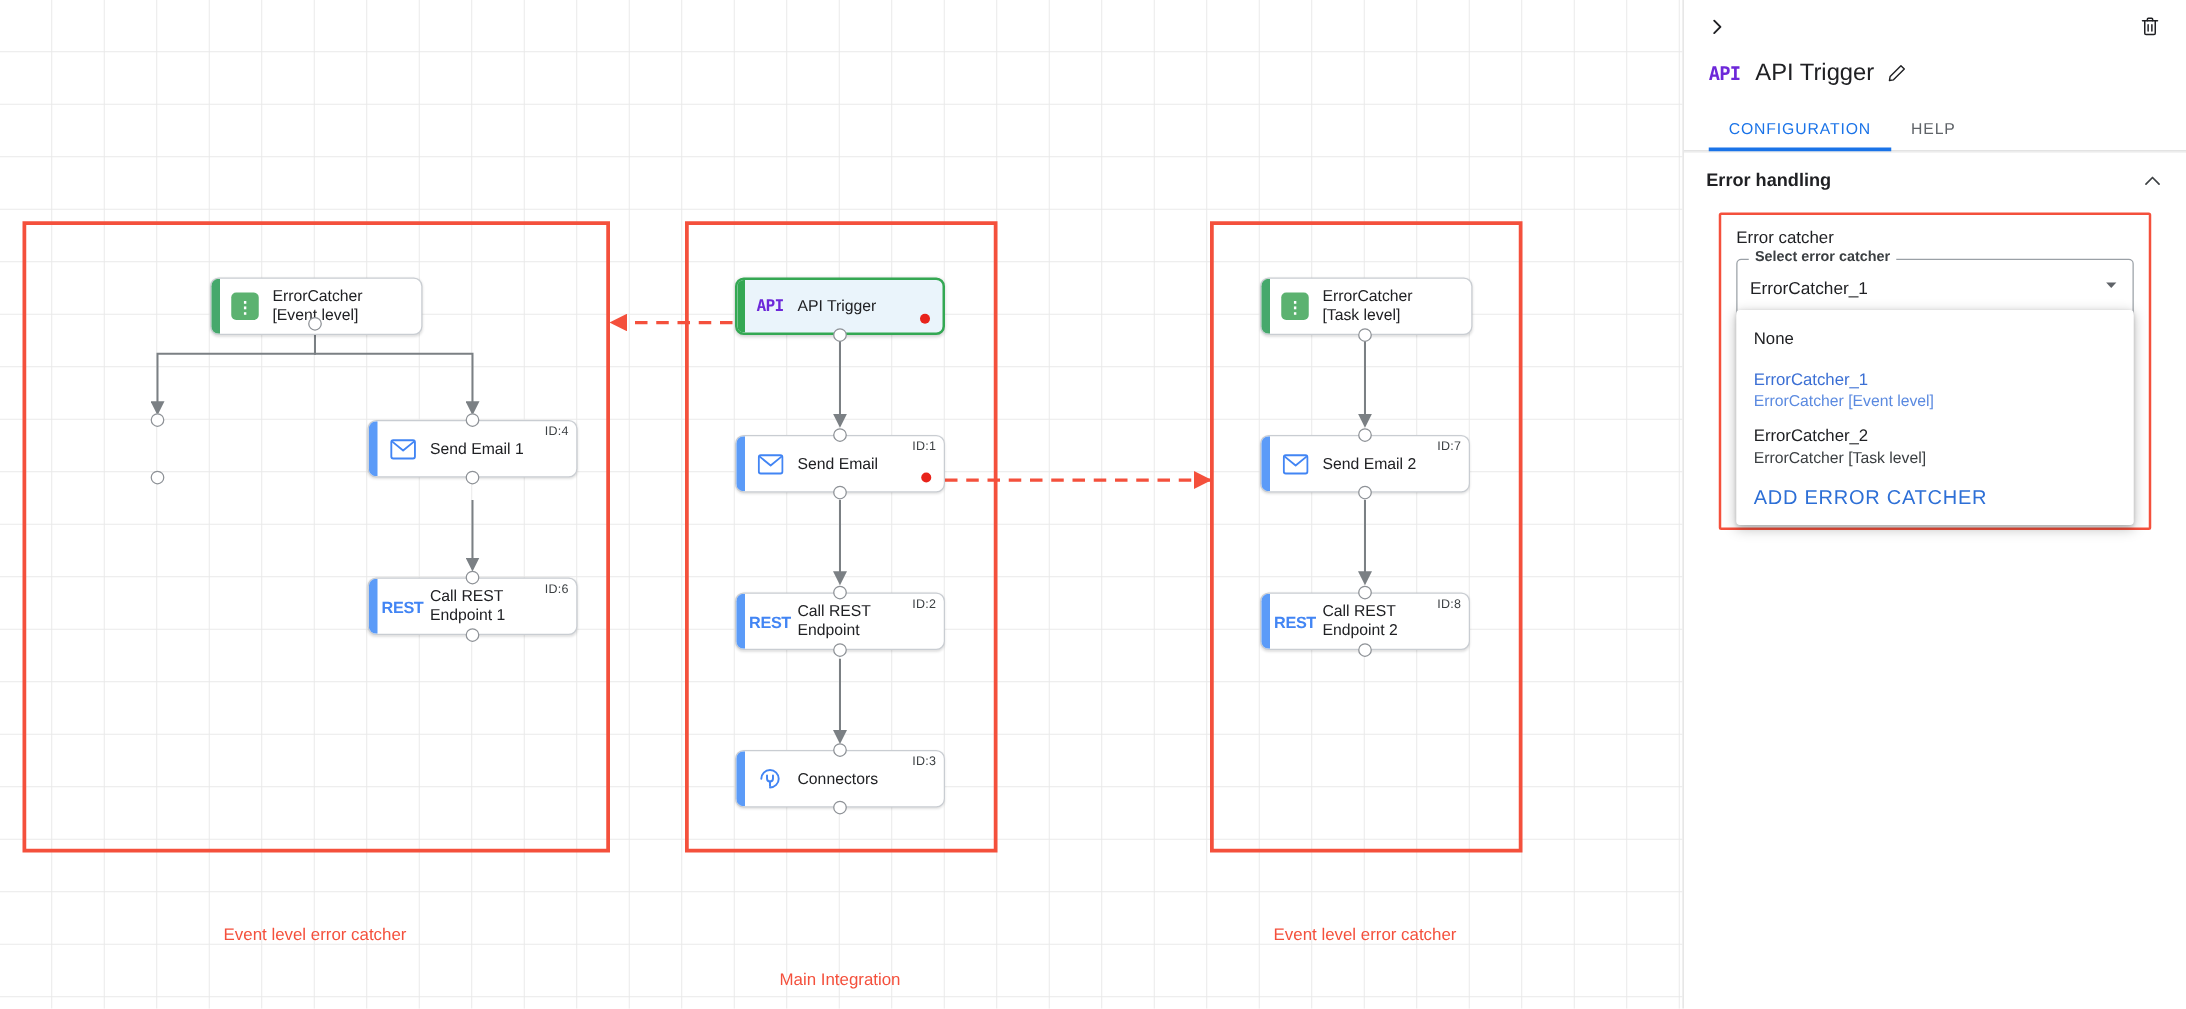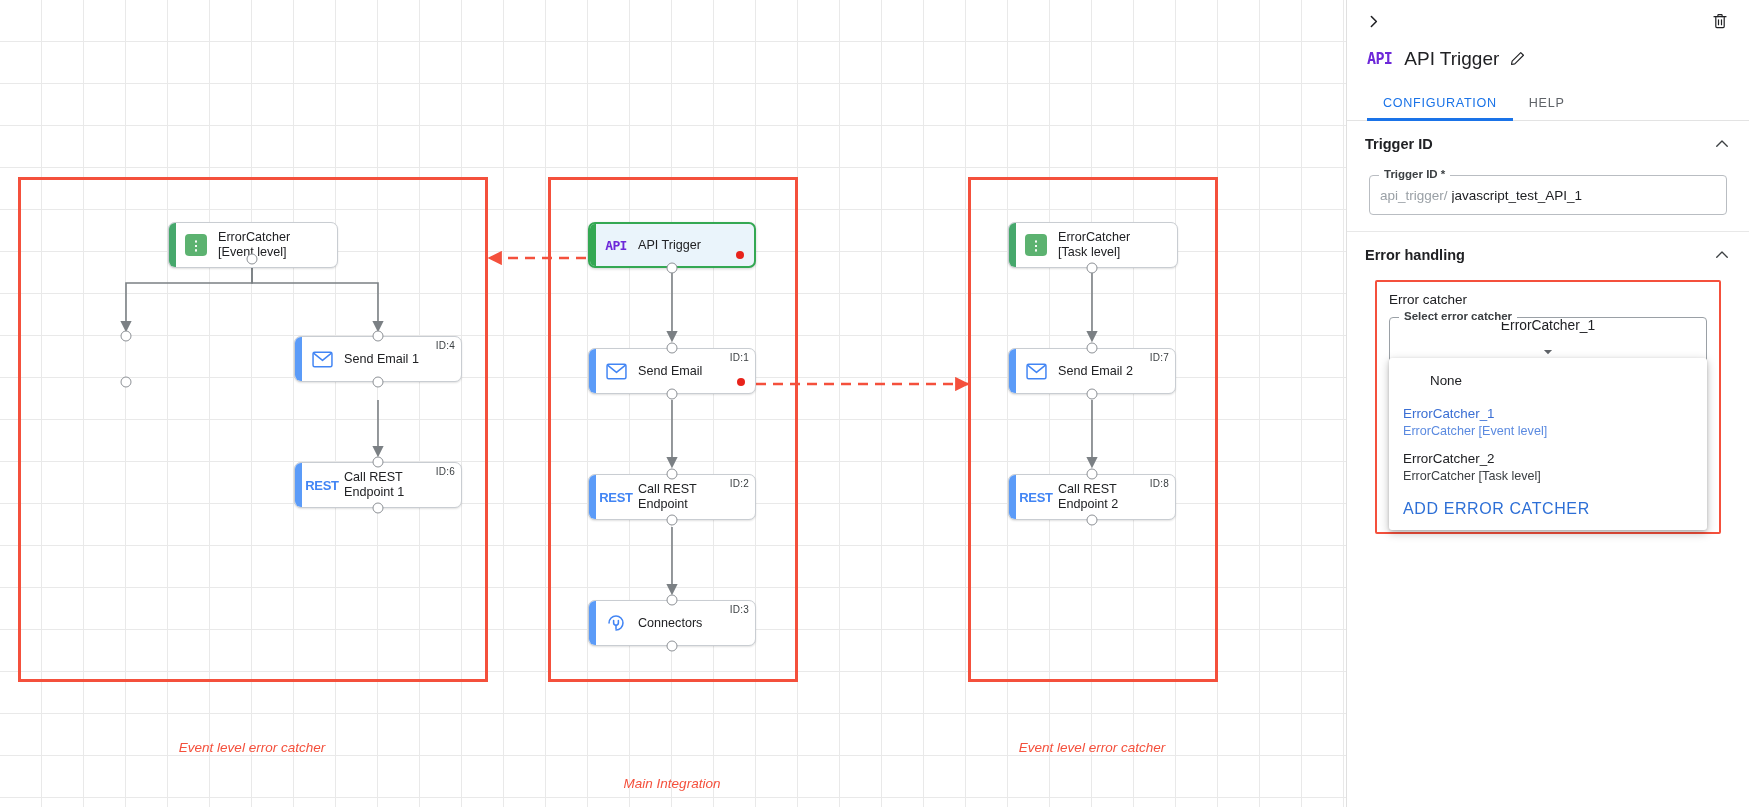--- a/index.html
+++ b/index.html
@@ -32,21 +32,20 @@
     border: 3px solid #f4503c;
     background: transparent;
   }
   .group-label {
     position: absolute;
     color: #f4503c;
     font-size: 13.5px;
     text-align: center;
     white-space: nowrap;
     transform: translateX(-50%);
-    font-style: italic;
   }
 
   
   .node {
     position: absolute;
     height: 46px;
     background: #ffffff;
     border: 1px solid #c9cdd2;
     border-radius: 7px;
     box-shadow: 0 1px 2px rgba(0,0,0,.12);
@@ -256,21 +255,20 @@
   }
   .select-field {
     position: relative;
     border: 1px solid #9aa0a6;
     border-radius: 4px;
     height: 47px;
     display:flex; align-items:center;
     padding: 0 10px;
     background: #fff;
     cursor: pointer;
-    flex-direction: column;
   }
   .select-field .legend {
     position:absolute; top:-8px; left:9px;
     background:#fff; padding:0 5px;
     font-size:11.5px; color:#3c4043; font-weight:bold;
   }
   .select-field .sel-val { font-size: 13.8px; color:#202124; flex:1; }
 
   
   #dropdown {
@@ -286,21 +284,21 @@
   }
   .opt {
     padding: 5px 14px;
     cursor: pointer;
     line-height: 1.35;
   }
   .opt .o1 { font-size: 13.4px; color:#202124; }
   .opt .o2 { font-size: 12.6px; color:#3c4043; }
   .opt.selected .o1 { color:#3b6fd4; }
   .opt.selected .o2 { color:#5b8ae0; }
-  .opt.plain { padding: 6px 14px 10px 14px; margin-left: 27px; }
+  .opt.plain { padding: 6px 14px 10px 14px; }
   .add-link {
     padding: 10px 14px 2px 14px;
     font-size: 16px;
     letter-spacing: .6px;
     color: #2d6fd6;
     cursor: pointer;
   }
 </style>
 </head>
 <body>
@@ -502,35 +500,20 @@
           <path d="M16.6 3.6 l3.8 3.8 L8.2 19.6 l-4.6 .8 .8-4.6 z"></path>
         </svg>
       </span>
     </div>
 
     <div id="tabs">
       <div class="tab active">CONFIGURATION</div>
       <div class="tab">HELP</div>
     </div>
 
-    <div class="section">
-      <div class="section-head">
-        <span class="st">Trigger ID</span>
-        <span class="caret">
-          <svg width="18" height="18" viewBox="0 0 24 24" fill="none" stroke="#3c4043" stroke-width="1.8" stroke-linecap="round" stroke-linejoin="round">
-              <path d="M5 15 L12 8 L19 15"></path>
-            </svg>
-        </span>
-      </div>
-      <div class="field" style="margin-bottom:16px;">
-        <span class="legend">Trigger ID *</span>
-        <span class="prefix">api_trigger/</span>
-        <input class="val" value="javascript_test_API_1" style="">
-      </div>
-    </div>
 
     <div style="height:1px; background:#e8e8e8; margin:0 0 0 0;"></div>
 
     <div class="section" style="position:relative;">
       <div class="section-head">
         <span class="st">Error handling</span>
         <span class="caret">
           <svg width="18" height="18" viewBox="0 0 24 24" fill="none" stroke="#3c4043" stroke-width="1.8" stroke-linecap="round" stroke-linejoin="round">
               <path d="M5 15 L12 8 L19 15"></path>
             </svg>

